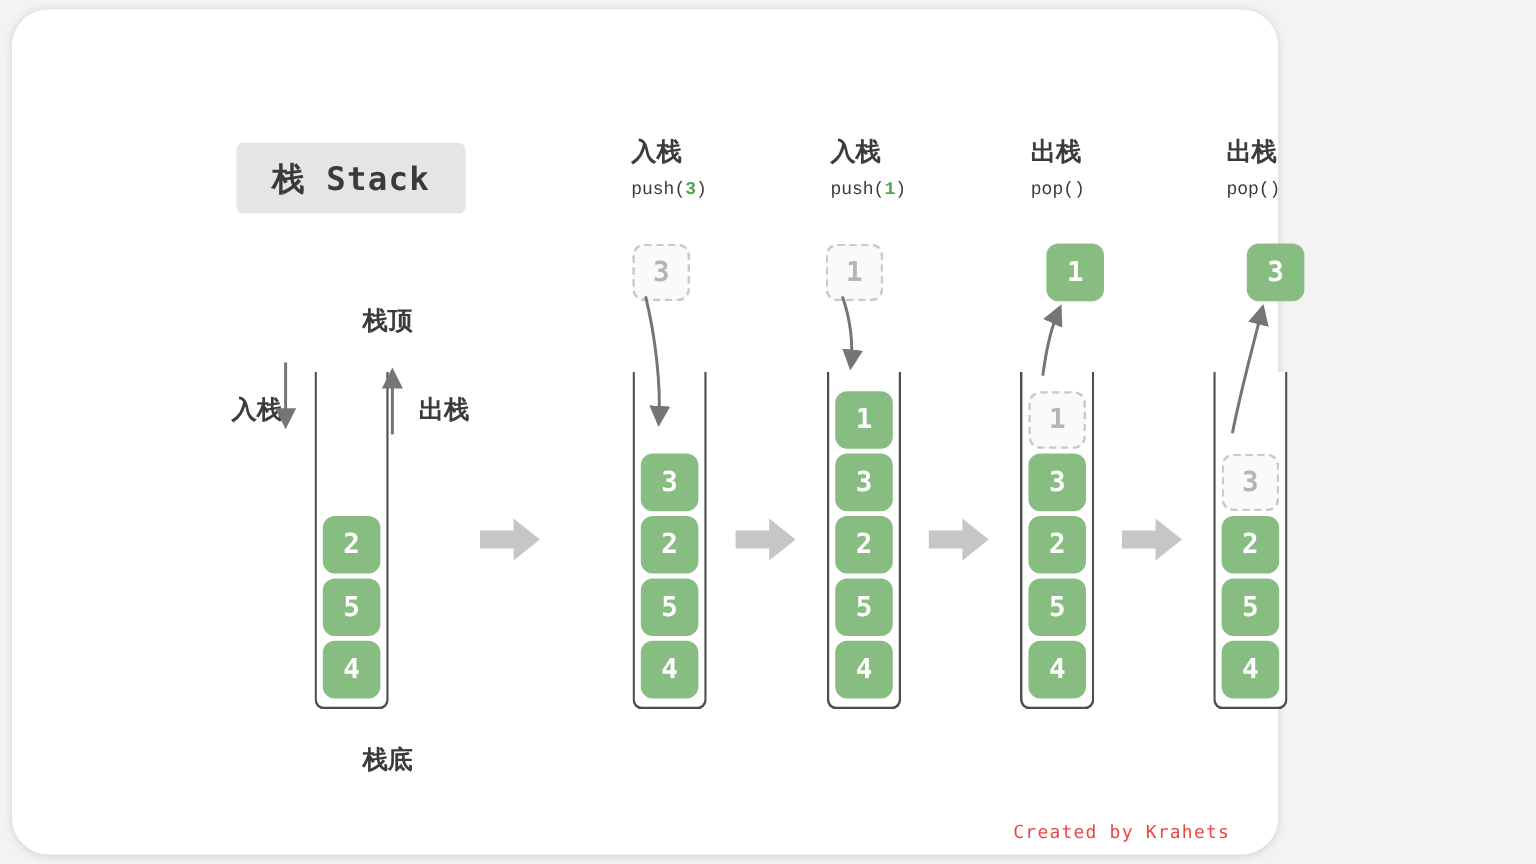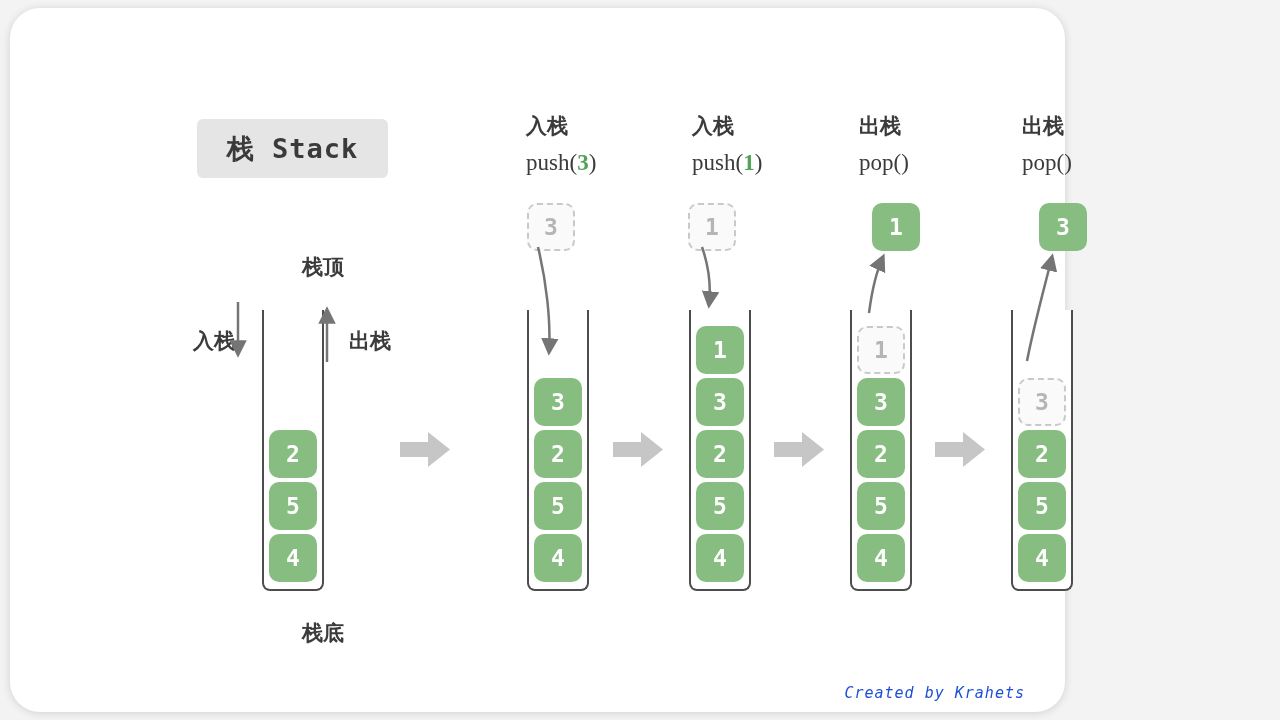--- a/index.html
+++ b/index.html
@@ -26,22 +26,22 @@
   .lbl{
     position:absolute;font-size:21px;font-weight:bold;color:#3b3b3b;
     white-space:nowrap;
   }
   .lbl.center{width:100px;text-align:right;}
   
   .op-header{position:absolute;top:104px;}
   .op-name{font-size:21px;font-weight:bold;color:#3b3b3b;}
   .op-code{
     margin-top:10px;
-    font-family:Liberation Serif, serif;
-    font-size:23px;color:#3b3b3b;
+    font-family:Liberation Mono, monospace;
+    font-size:15px;color:#3b3b3b;
   }
   .op-code .arg{color:var(--accent,#4fa355);font-weight:bold;}
   
   .stack{
     position:absolute;top:302px;width:62px;height:281px;
     box-sizing:border-box;background:#ffffff;
     border-left:2px solid #4d4d4d;border-right:2px solid #4d4d4d;
     border-bottom:2px solid #4d4d4d;
     border-radius:0 0 8px 8px;
   }
@@ -67,21 +67,21 @@
     display:flex;align-items:center;justify-content:center;
   }
   .float-box.dashed{background:#fafafa;border:2px dashed #c9c9c9;color:#b5b5b5;}
   .float-box.solid{background:var(--green,#87bd81);color:#ffffff;}
   
   svg.overlay{position:absolute;left:0;top:0;pointer-events:none;}
   
   .watermark{
     position:absolute;right:40px;top:676px;
     font-family:"DejaVu Sans Mono","Liberation Mono",monospace;
-    font-size:15px;color:#1d4ed8;letter-spacing:1px;font-style:italic;
+    font-size:15px;color:#ef4444;letter-spacing:1px;
   }
 </style>
 </head>
 <body>
 
 <div class="card">
 
   <div class="title-box">
     <span>栈 Stack</span>
   </div>

